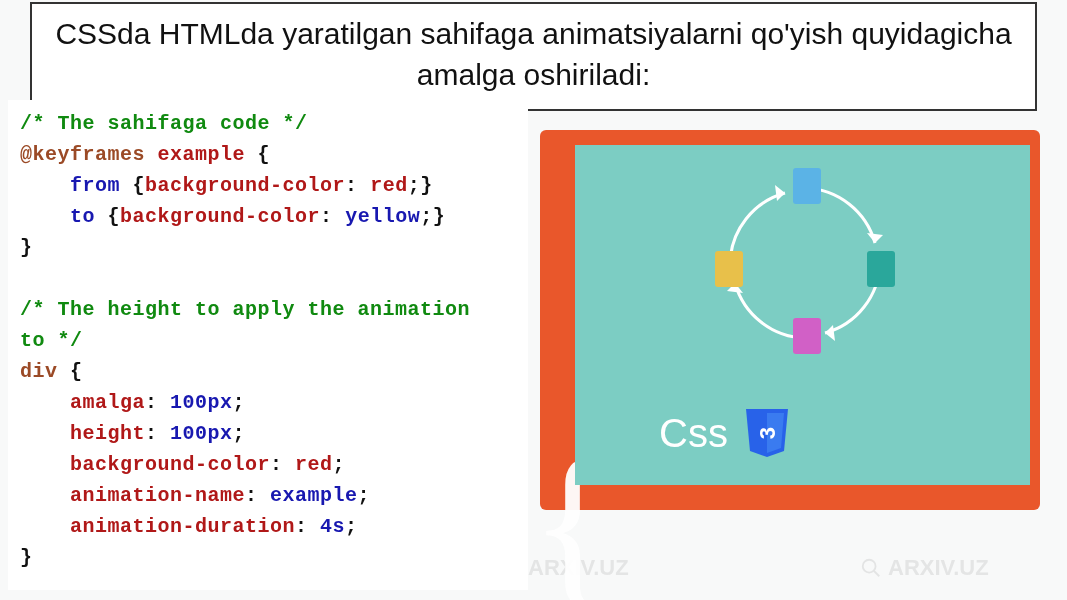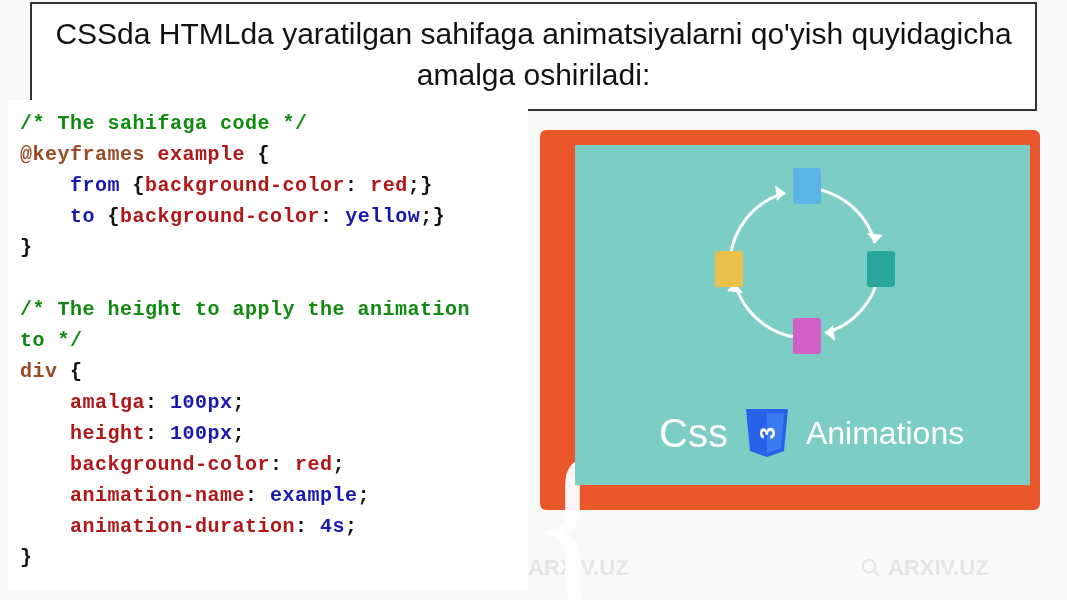--- a/index.html
+++ b/index.html
@@ -209,21 +209,20 @@
   </svg>
   <div class="label-row">
     <span class="css-text">Css</span>
     <span class="css3-shield">
       <svg width="46" height="52" viewBox="0 0 46 52">
         <polygon points="2,2 44,2 40,44 23,50 6,44" fill="#2862e9"></polygon>
         <polygon points="23,6 40,6 37,41 23,46" fill="#3a7bf0"></polygon>
         <text x="23" y="34" font-size="22" font-weight="bold" fill="#fff" text-anchor="middle" transform="rotate(-90 23 26)">3</text>
       </svg>
     </span>
-    <span class="anim-text">Animations</span>
   </div>
 </div>
 
 <div class="title-box">
   <h1>CSSda HTMLda yaratilgan sahifaga animatsiyalarni qo'yish quyidagicha amalga oshiriladi:</h1>
 </div>
 
 <div class="code-box"><span class="c-comment">/* The sahifaga code */</span>
 <span class="c-atrule">@keyframes</span> <span class="c-selname">example</span> <span class="c-punct">{</span>
     <span class="c-kw">from</span> <span class="c-punct">{</span><span class="c-prop">background-color</span><span class="c-punct">:</span> <span class="c-valred">red</span><span class="c-punct">;}</span>

